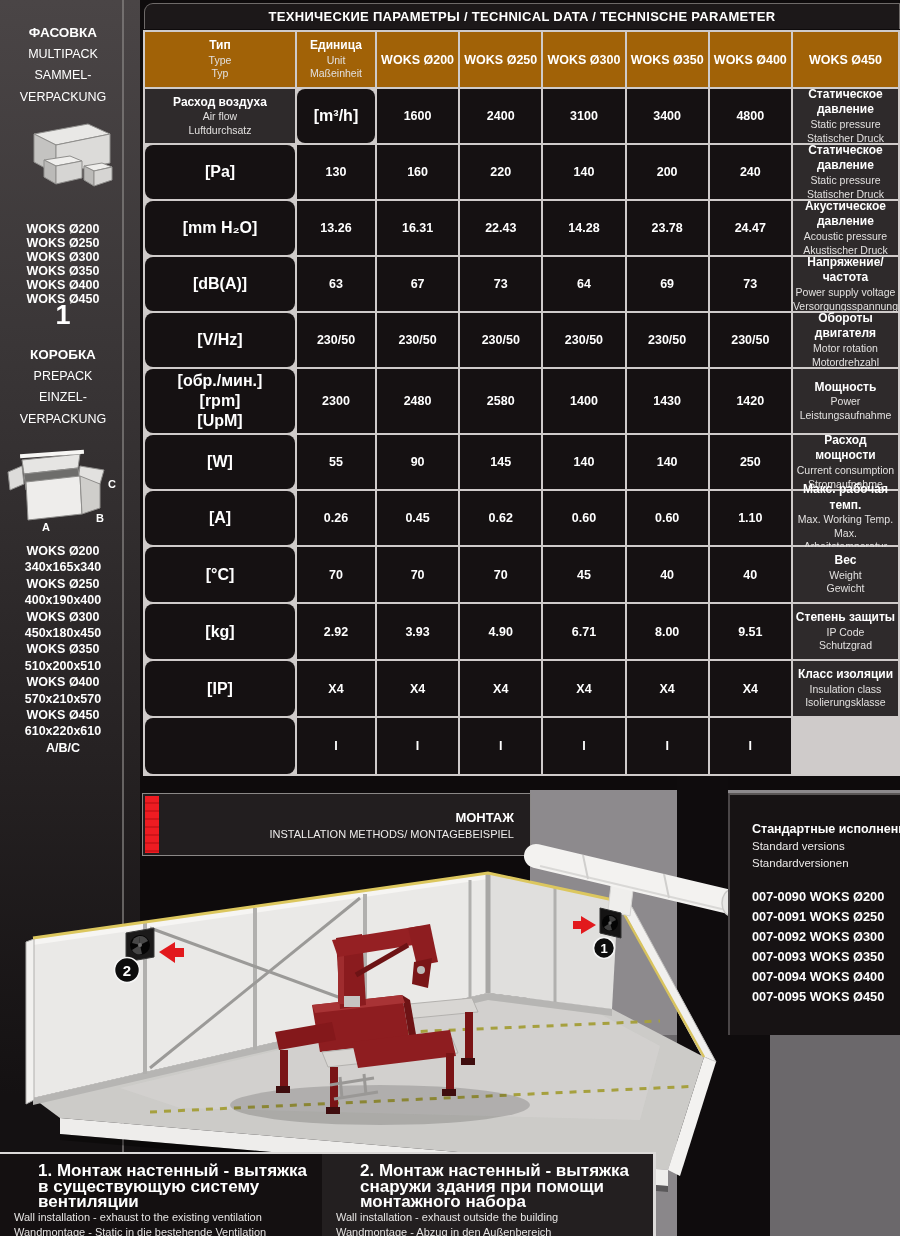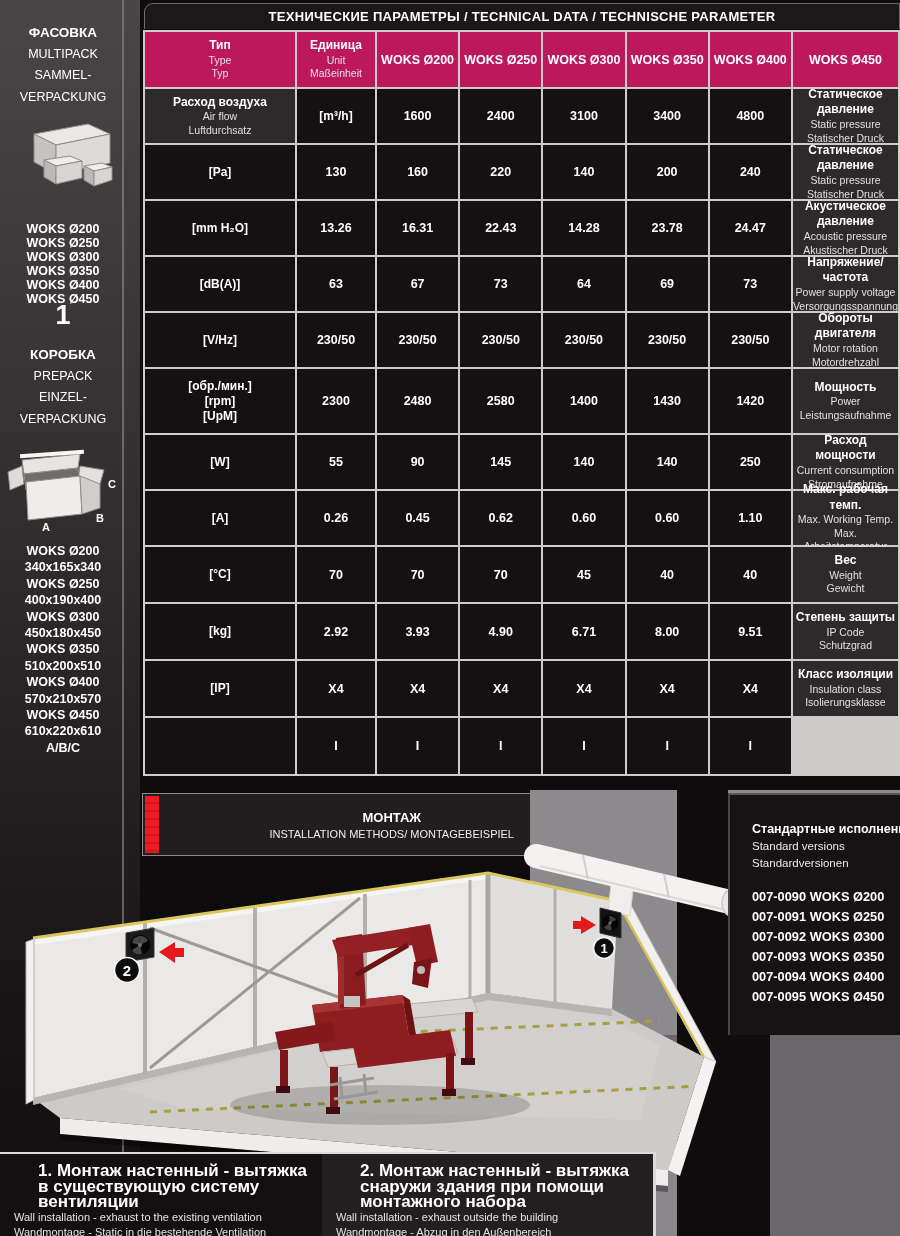--- a/index.html
+++ b/index.html
@@ -23,43 +23,43 @@
     display:flex;align-items:center;justify-content:center;
     font-size:13px;font-weight:bold;letter-spacing:.3px;}
 
   
   .ttable{position:absolute;left:143px;top:30px;width:753px;
     background:#cfcbca;border:2px solid #cfcbca;display:grid;
     grid-template-columns:150px 78px repeat(6,1fr);
     grid-template-rows:55px 54px 54px 54px 54px 54px 64px 54px 54px 55px 55px 55px 56px;
     gap:2px;}
   .cell{display:flex;flex-direction:column;align-items:center;justify-content:center;text-align:center;}
-  .hcell{background:#be185d;}
+  .hcell{background:#a16207;}
   .lcell{background:#2e2a2b;}
-  .ucell{background:#151112;white-space:pre-line;font-weight:bold;font-size:12px;line-height:1.25;}
+  .ucell{background:#151112;white-space:pre-line;font-weight:bold;font-size:16px;line-height:1.25;border-radius:8px;}
   .vcell{background:#151112;font-weight:bold;font-size:12.5px;}
   .ru{font-weight:bold;font-size:12px;line-height:1.3;}
   .l2{font-weight:normal;font-size:10.5px;color:#e2e0df;line-height:1.3;}
   .mhead{font-weight:bold;font-size:12.5px;}
 
   
   .sb{position:absolute;left:0;top:0;width:126px;text-align:center;}
   .sb-h-ru{font-weight:bold;font-size:13.5px;line-height:21.5px;}
   .sb-h{font-size:12.5px;line-height:21.5px;white-space:pre-line;}
   .sb-models{font-weight:bold;font-size:12.5px;line-height:14px;}
   .sb-one{font-weight:bold;font-size:27px;}
   .sb-dims{font-weight:bold;font-size:12.5px;line-height:16.4px;}
 
   
   .banner{position:absolute;left:142px;top:793px;width:389px;height:63px;background:#221e1f;
     border:1px solid #8b8887;box-sizing:border-box;}
   .banner .red{position:absolute;left:2px;top:2px;bottom:2px;width:14px;
     background:repeating-linear-gradient(180deg,#ee1c22 0 6px,#d11419 6px 8px);}
   .banner .txt{position:absolute;right:16px;top:0;bottom:0;display:flex;flex-direction:column;
-    justify-content:center;text-align:right;align-items:center;}
+    justify-content:center;text-align:right;}
   .banner .t1{font-weight:bold;font-size:13px;line-height:19px;}
   .banner .t2{font-size:11px;color:#efedec;line-height:15px;}
 
   
   .rpanel{position:absolute;left:728px;top:793px;width:208px;height:242px;background:#171314;
     border-top:2px solid #5a5656;border-left:2px solid #4a4647;box-sizing:border-box;
     padding:26px 0 0 22px;}
   .rpanel .t-ru{font-weight:bold;font-size:12.5px;line-height:17px;}
   .rpanel .t-l{font-size:11.5px;color:#eceae9;line-height:17px;}
   .rpanel .codes{margin-top:15px;font-weight:bold;font-size:12.8px;line-height:20px;}

